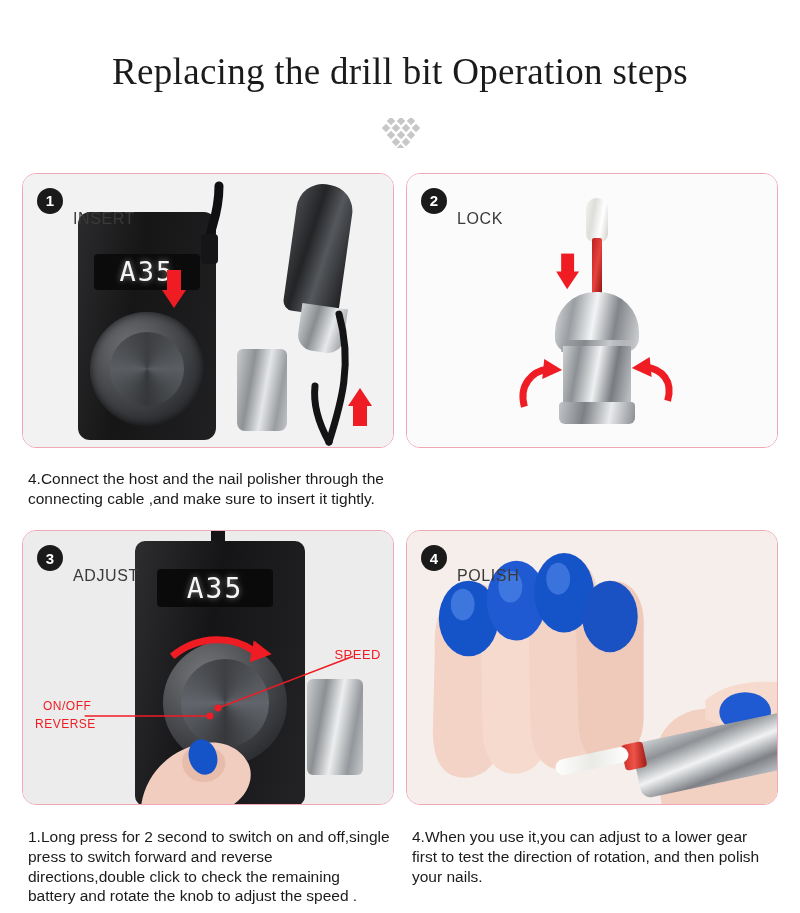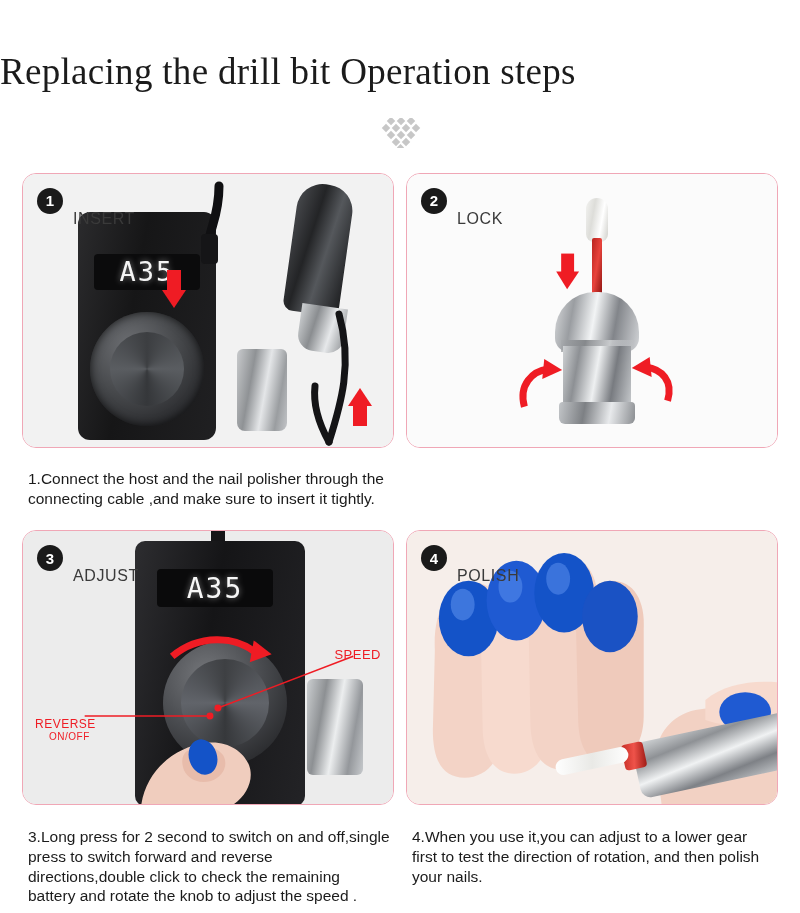--- a/index.html
+++ b/index.html
@@ -10,20 +10,21 @@
     font-family: "Liberation Sans", sans-serif;
     overflow: hidden;
   }
   .page {
     position: relative;
     width: 800px; height: 913px;
     background: #fff;
   }
   
   .title {
+    text-align: center;
     font-family: "Liberation Serif", serif;
     font-size: 37px;
     font-weight: 400;
     color: #1b1b1b;
     letter-spacing: 0.3px;
     padding-top: 26px;
     line-height: 1.15;
   }
   .diamond-deco {
     width: 100%;
@@ -203,22 +204,22 @@
     background:#151517;
   }
   .p3-hand {
     position:absolute; left:108px; top:176px; width:150px; height:100px;
   }
   .lbl-speed {
     position:absolute; right:12px; top:116px;
     color:#ef1c24; font-size:13px; letter-spacing:.5px; z-index:14;
   }
   .lbl-onoff {
-    position:absolute; left:26px; top:168px;
-    color:#ef1c24; font-size:10px; letter-spacing:.5px; z-index:14;margin-top:32px;
+    position:absolute; left:20px; top:168px;
+    color:#ef1c24; font-size:12px; letter-spacing:.5px; z-index:14;
   }
   .lbl-reverse {
     position:absolute; left:12px; top:186px;
     color:#ef1c24; font-size:12px; letter-spacing:.5px; z-index:14;
   }
 
   
   .p4-bg { position:absolute; inset:0; background:#f6eeea; }
   .p4-pen {
     position:absolute; left:228px; top:196px; width:160px; height:56px;
@@ -296,21 +297,21 @@
 
           <g class="arrow-red">
             <rect x="330" y="228" width="14" height="24"></rect>
             <polygon points="325,232 349,232 337,214"></polygon>
           </g>
         </svg>
 
         <div class="badge">1</div>
         <div class="step-label">INSERT</div>
       </div>
-      <p class="caption">1.Connect the host and the nail polisher through the connecting cable ,and make sure to insert it tightly.</p>
+      <p class="caption">4.Connect the host and the nail polisher through the connecting cable ,and make sure to insert it tightly.</p>
     </div>
 
     <div class="cell">
       <div class="photo-card">
         <div class="p2-bg"></div>
 
         <div class="p2-bit-tip"></div>
         <div class="p2-bit-shaft"></div>
         <div class="p2-body"></div>
         <div class="p2-ring"></div>
@@ -365,21 +366,21 @@
           <circle cx="188" cy="186" r="3.5" fill="#ef1c24"></circle>
         </svg>
 
         <div class="lbl-speed">SPEED</div>
         <div class="lbl-onoff">ON/OFF</div>
         <div class="lbl-reverse">REVERSE</div>
 
         <div class="badge">3</div>
         <div class="step-label">ADJUST</div>
       </div>
-      <p class="caption">3.Long press for 2 second to switch on and off,single press to switch forward and reverse directions,double click to check the remaining battery and rotate the knob to adjust the speed .</p>
+      <p class="caption">1.Long press for 2 second to switch on and off,single press to switch forward and reverse directions,double click to check the remaining battery and rotate the knob to adjust the speed .</p>
     </div>
 
     <div class="cell">
       <div class="photo-card">
         <div class="p4-bg"></div>
 
         <svg style="position:absolute;inset:0" viewBox="0 0 372 275">
 
           <path d="M28 120 C26 80 42 54 64 52 C86 50 98 70 96 100 L96 200 C96 230 80 248 58 248 C34 248 26 228 26 200 Z" fill="#f3d3c6"></path>
           <path d="M74 92 C72 58 90 36 112 36 C134 36 146 58 144 92 L144 196 C144 226 128 244 108 244 C86 244 76 224 76 196 Z" fill="#f7dace"></path>

